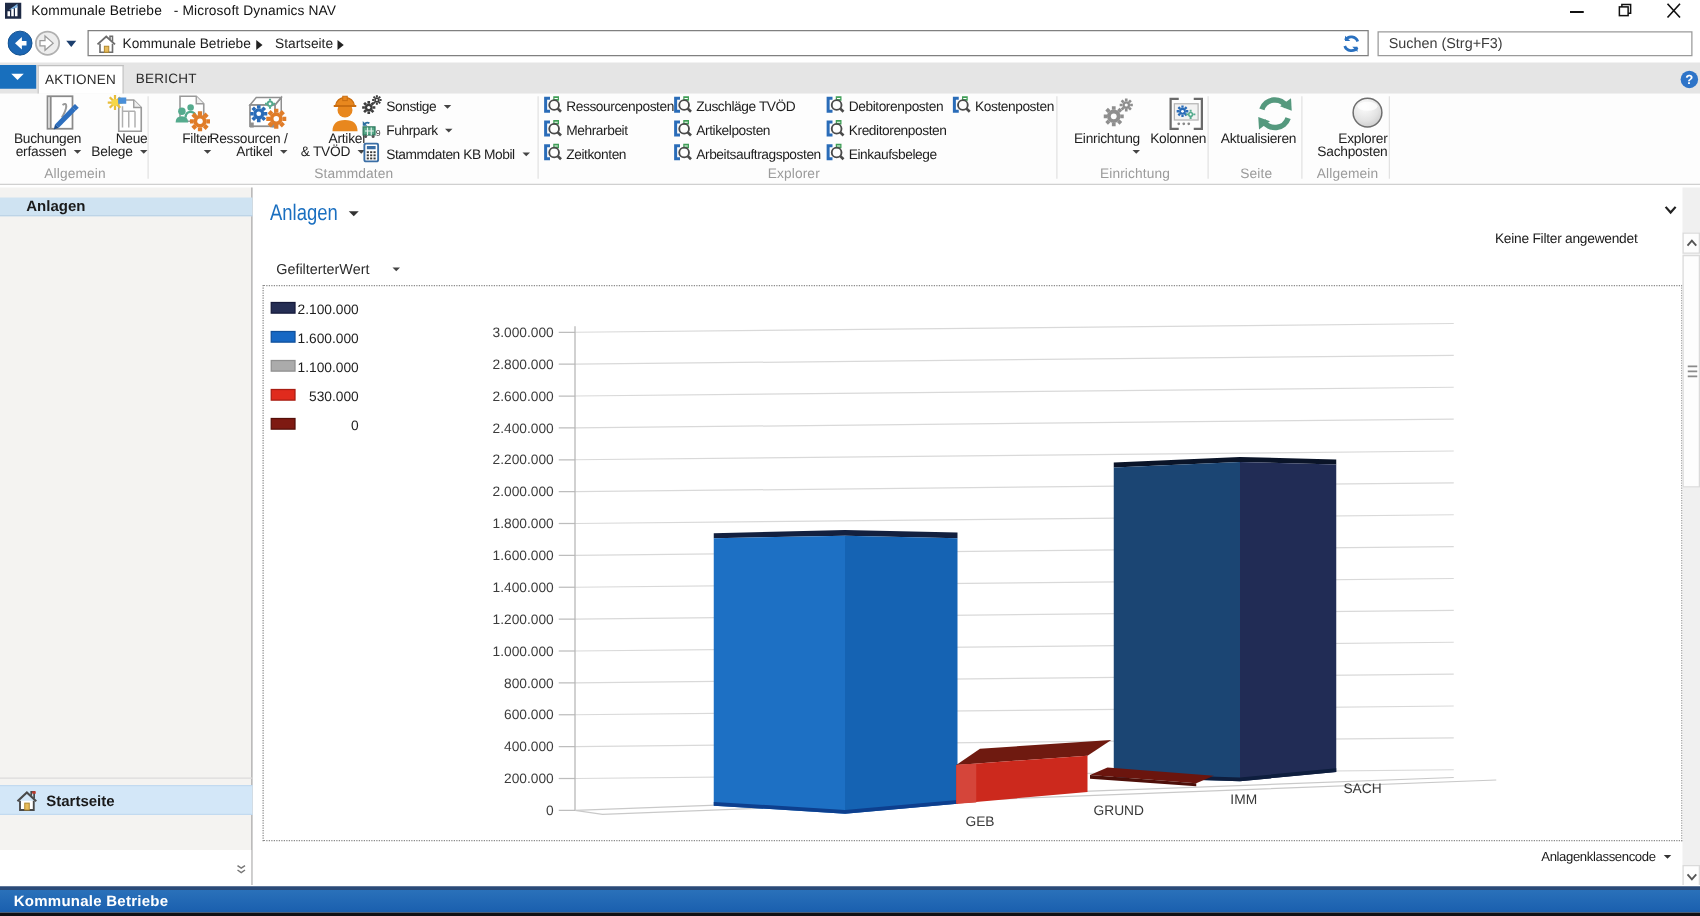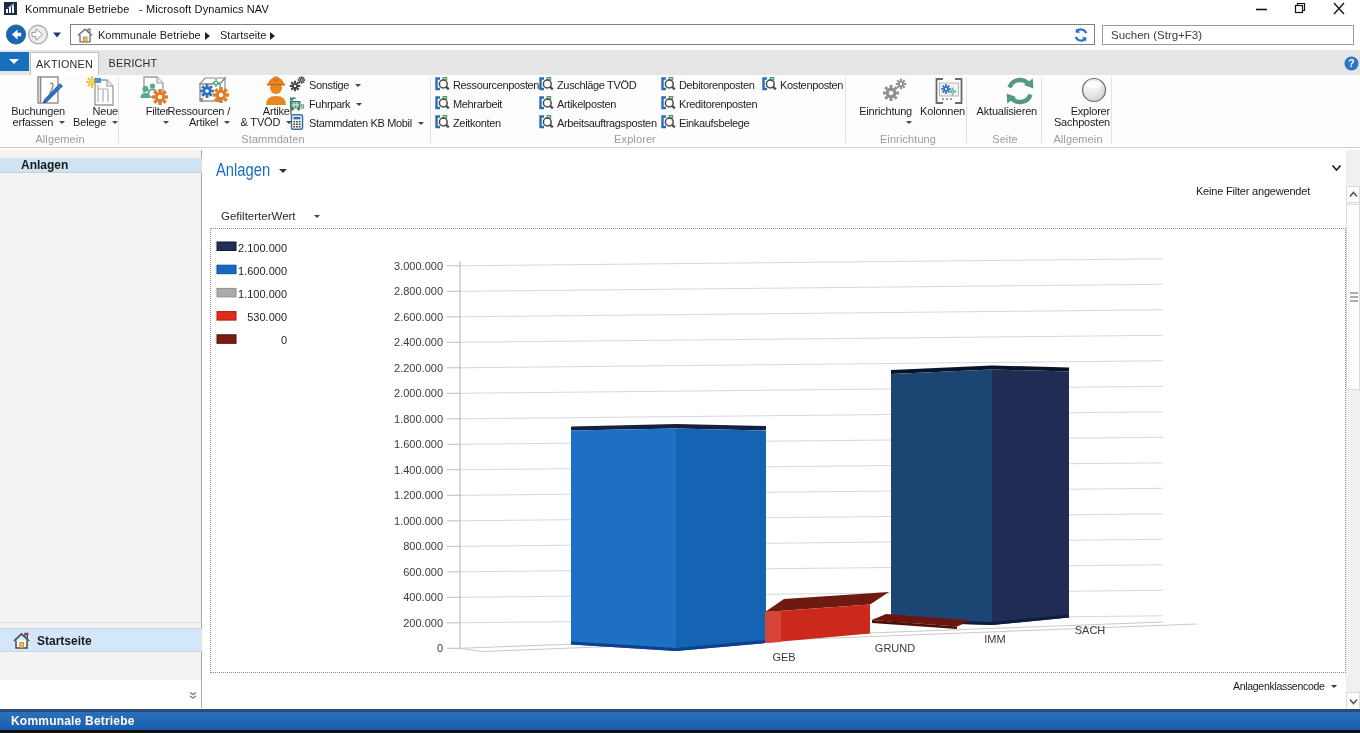--- a/index.html
+++ b/index.html
@@ -151,21 +151,21 @@
   </defs>
 </svg>
 <div id="ribbon">
   <div class="gsep" style="left:118px"></div>
   <div class="gsep" style="left:430px"></div>
   <div class="gsep" style="left:845px"></div>
   <div class="gsep" style="left:966px"></div>
   <div class="gsep" style="left:1041px"></div>
   <div class="gsep" style="left:1111px"></div>
   <div class="glabel" style="left:20px;width:80px">Allgemein</div>
-  <div class="glabel" style="left:223px;width:100px">Stammdaten</div>
+  <div class="glabel" style="left:233px;width:100px">Stammdaten</div>
   <div class="glabel" style="left:595px;width:80px">Explorer</div>
   <div class="glabel" style="left:868px;width:80px">Einrichtung</div>
   <div class="glabel" style="left:975px;width:60px">Seite</div>
   <div class="glabel" style="left:1038px;width:80px">Allgemein</div>
 
   <div class="bigbtn" style="left:8px;width:57px">
     <div class="ic"><svg width="34" height="30" viewBox="0 0 34 30" style="margin-top:1px">
       <rect x="7" y="1" width="20" height="26" fill="#fff" stroke="#8a8a8a" stroke-width="1.4"></rect>
       <line x1="9.5" y1="1" x2="9.5" y2="27" stroke="#8a8a8a" stroke-width="1.6"></line>
       <path d="M19 8 q3 -2 3 1 q0 3 -3.5 9" fill="none" stroke="#9a9a9a" stroke-width="1.6"></path>

